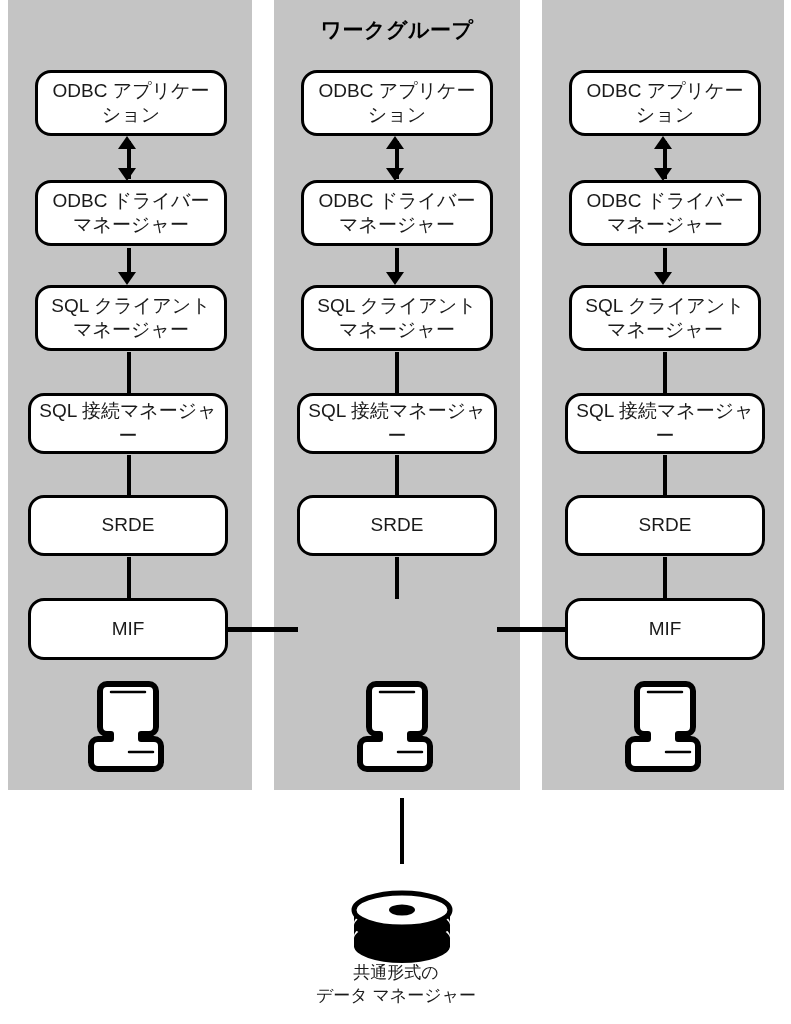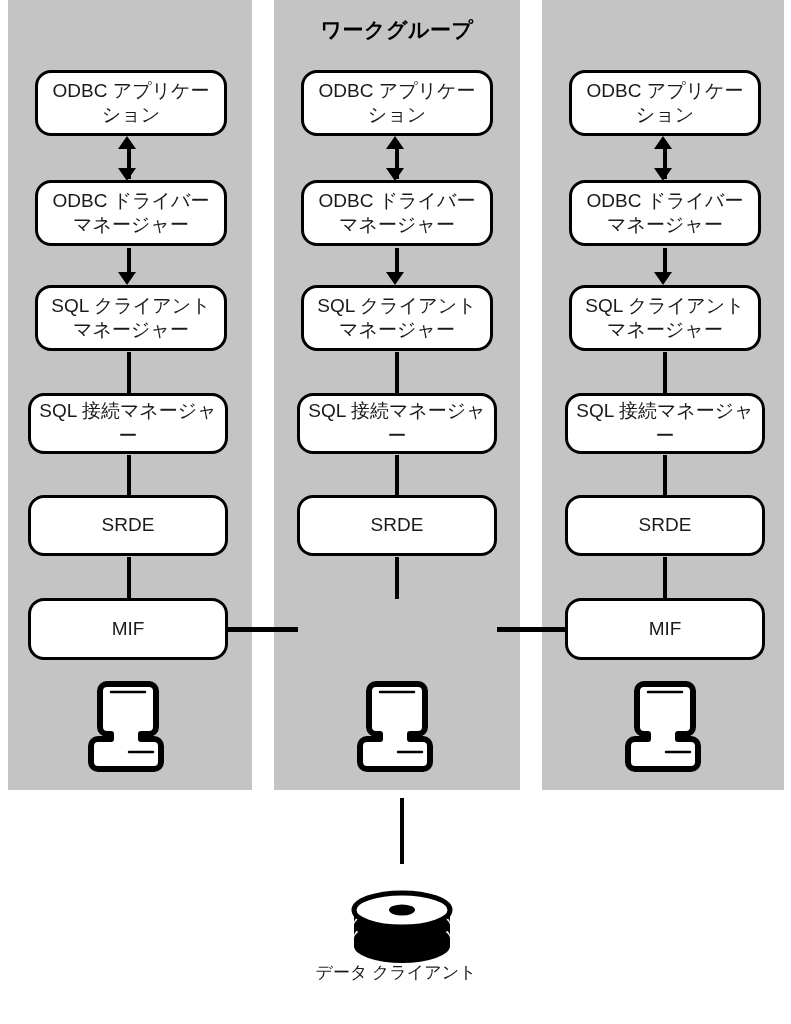--- a/index.html
+++ b/index.html
@@ -260,16 +260,17 @@
     <ellipse cx="55" cy="50.5" rx="48" ry="16" fill="#000000"></ellipse>
     <ellipse cx="55" cy="35" rx="48" ry="16" fill="#ffffff"></ellipse>
     <ellipse cx="55" cy="37.5" rx="48" ry="16" fill="#000000"></ellipse>
 
     <ellipse cx="55" cy="22" rx="48" ry="17" fill="#ffffff" stroke="#000000" stroke-width="5"></ellipse>
 
     <ellipse cx="55" cy="22" rx="13" ry="5.5" fill="#000000"></ellipse>
   </svg>
 
   <div class="db-caption" style="left:291px;top:962px;width:210px;">
-    <div>データ クライアント</div>
+    <div>共通形式の</div>
+    <div>データ マネージャー</div>
   </div>
 
 </div>
 
 </body></html>

